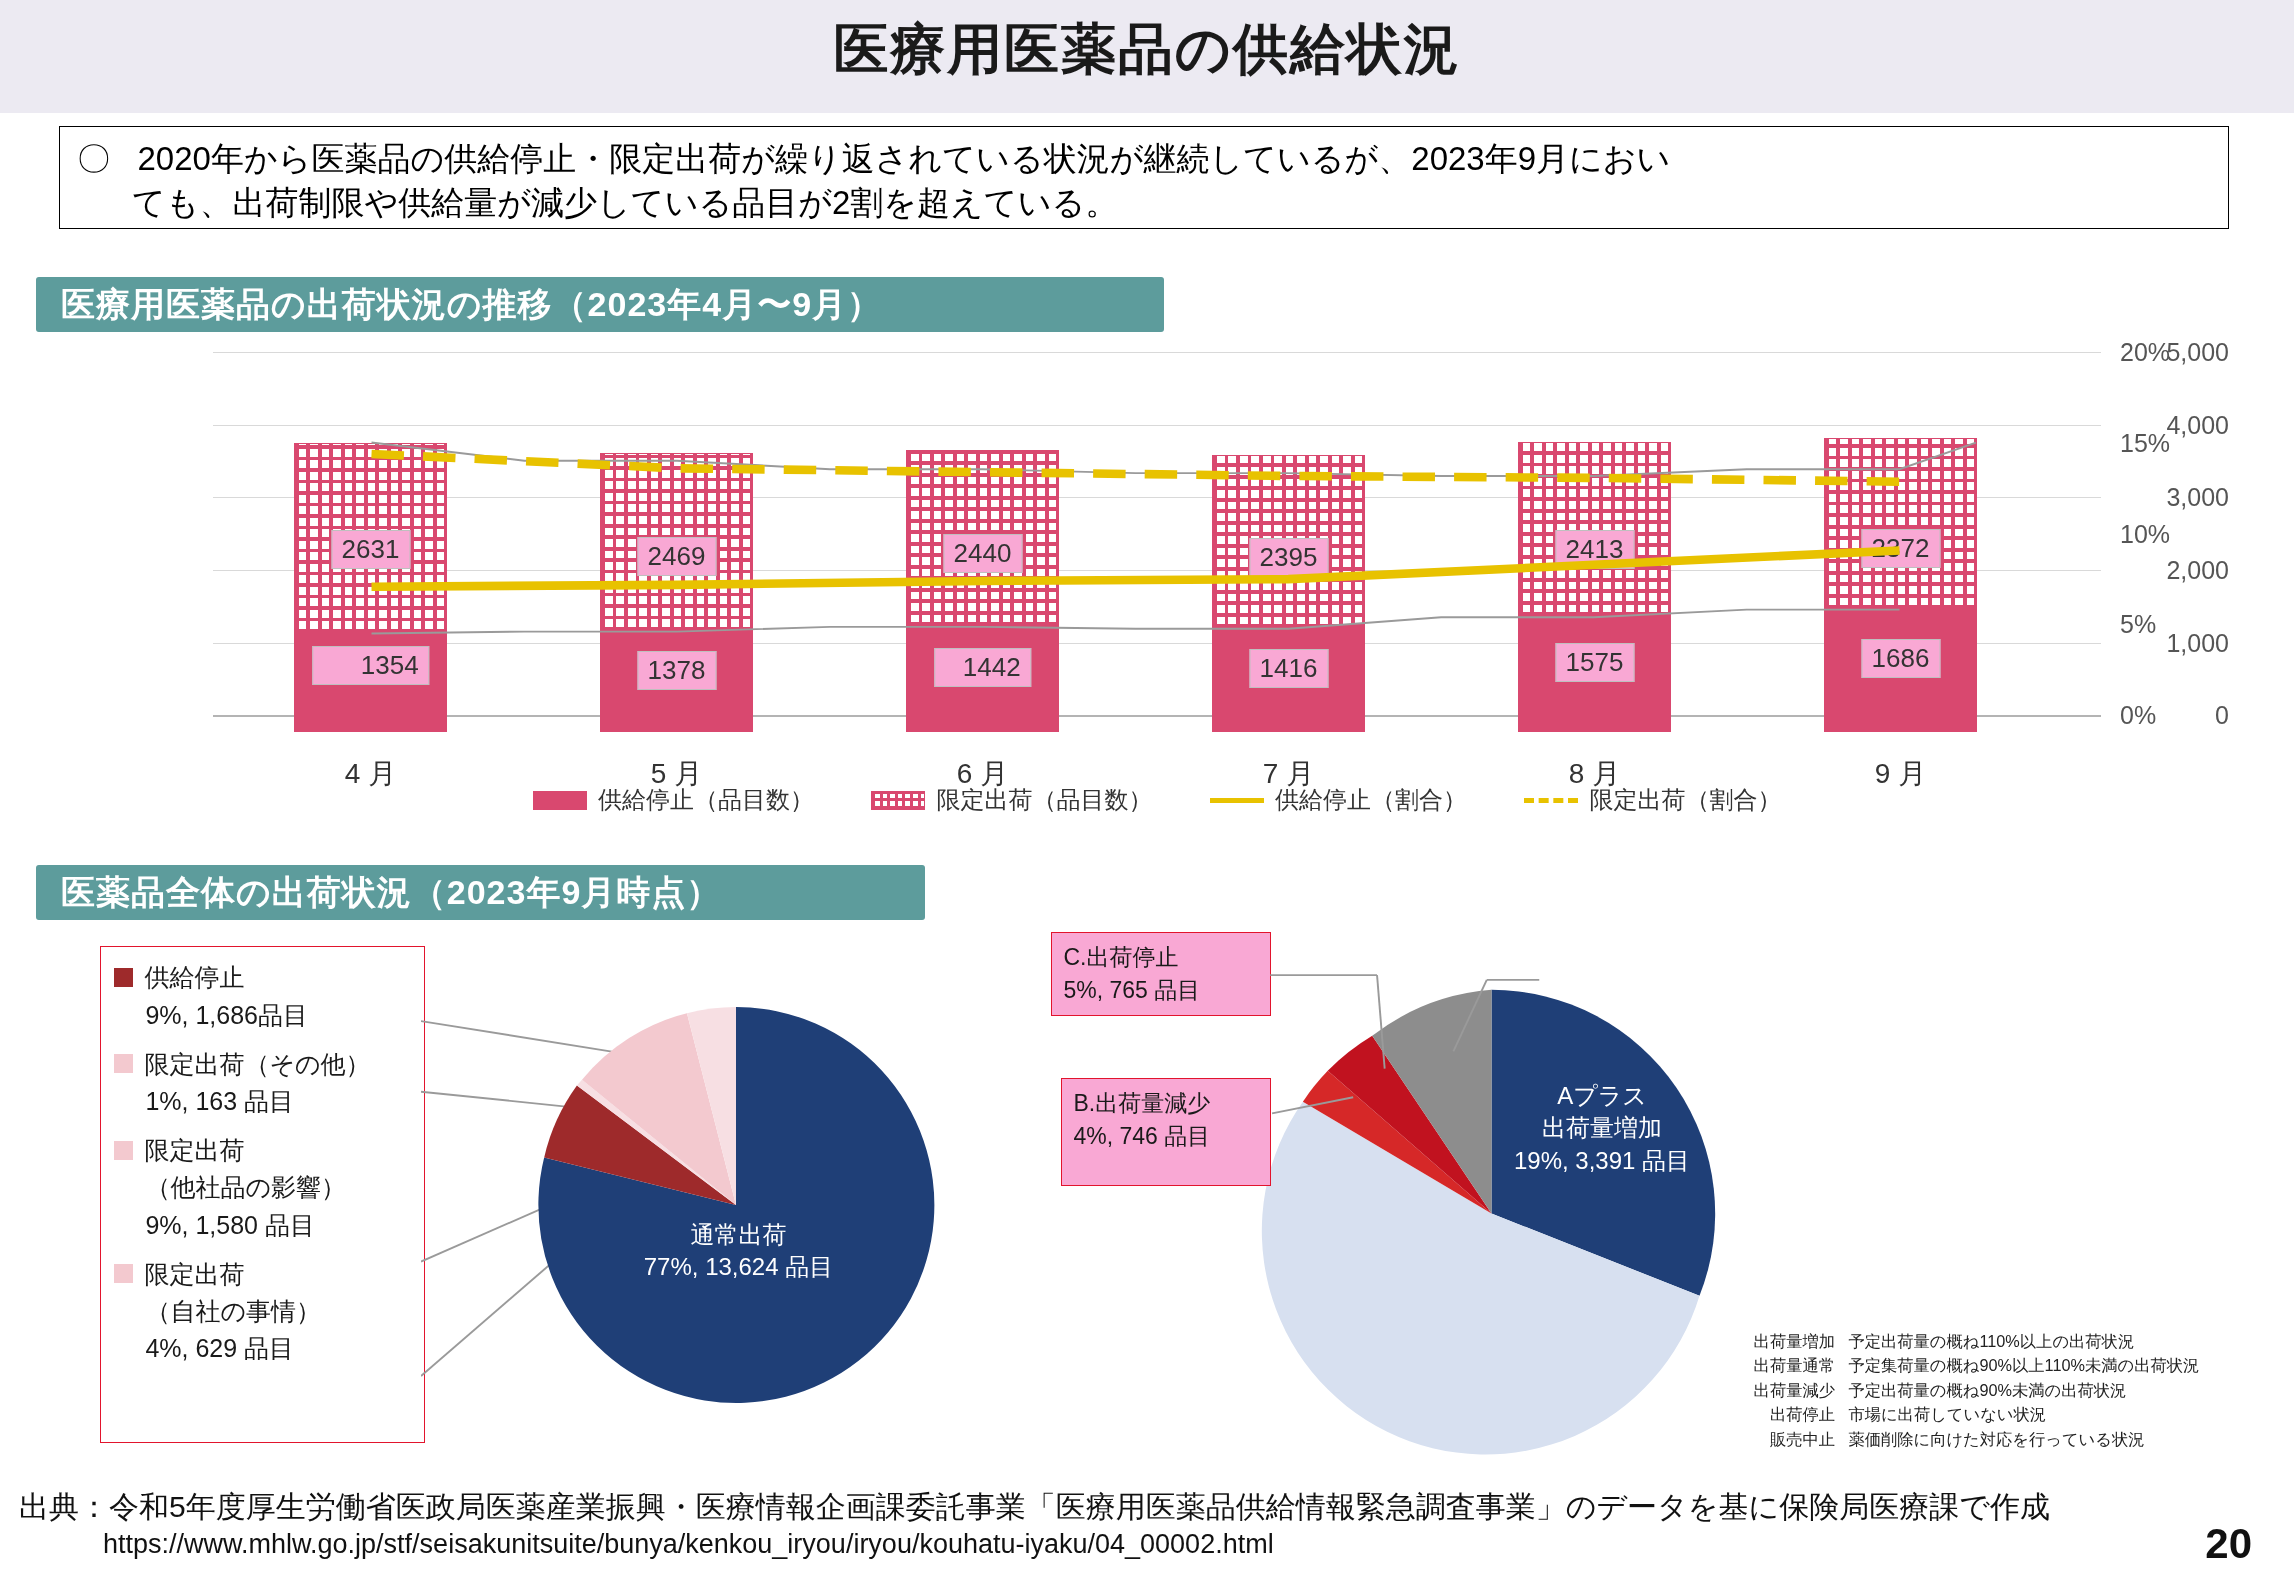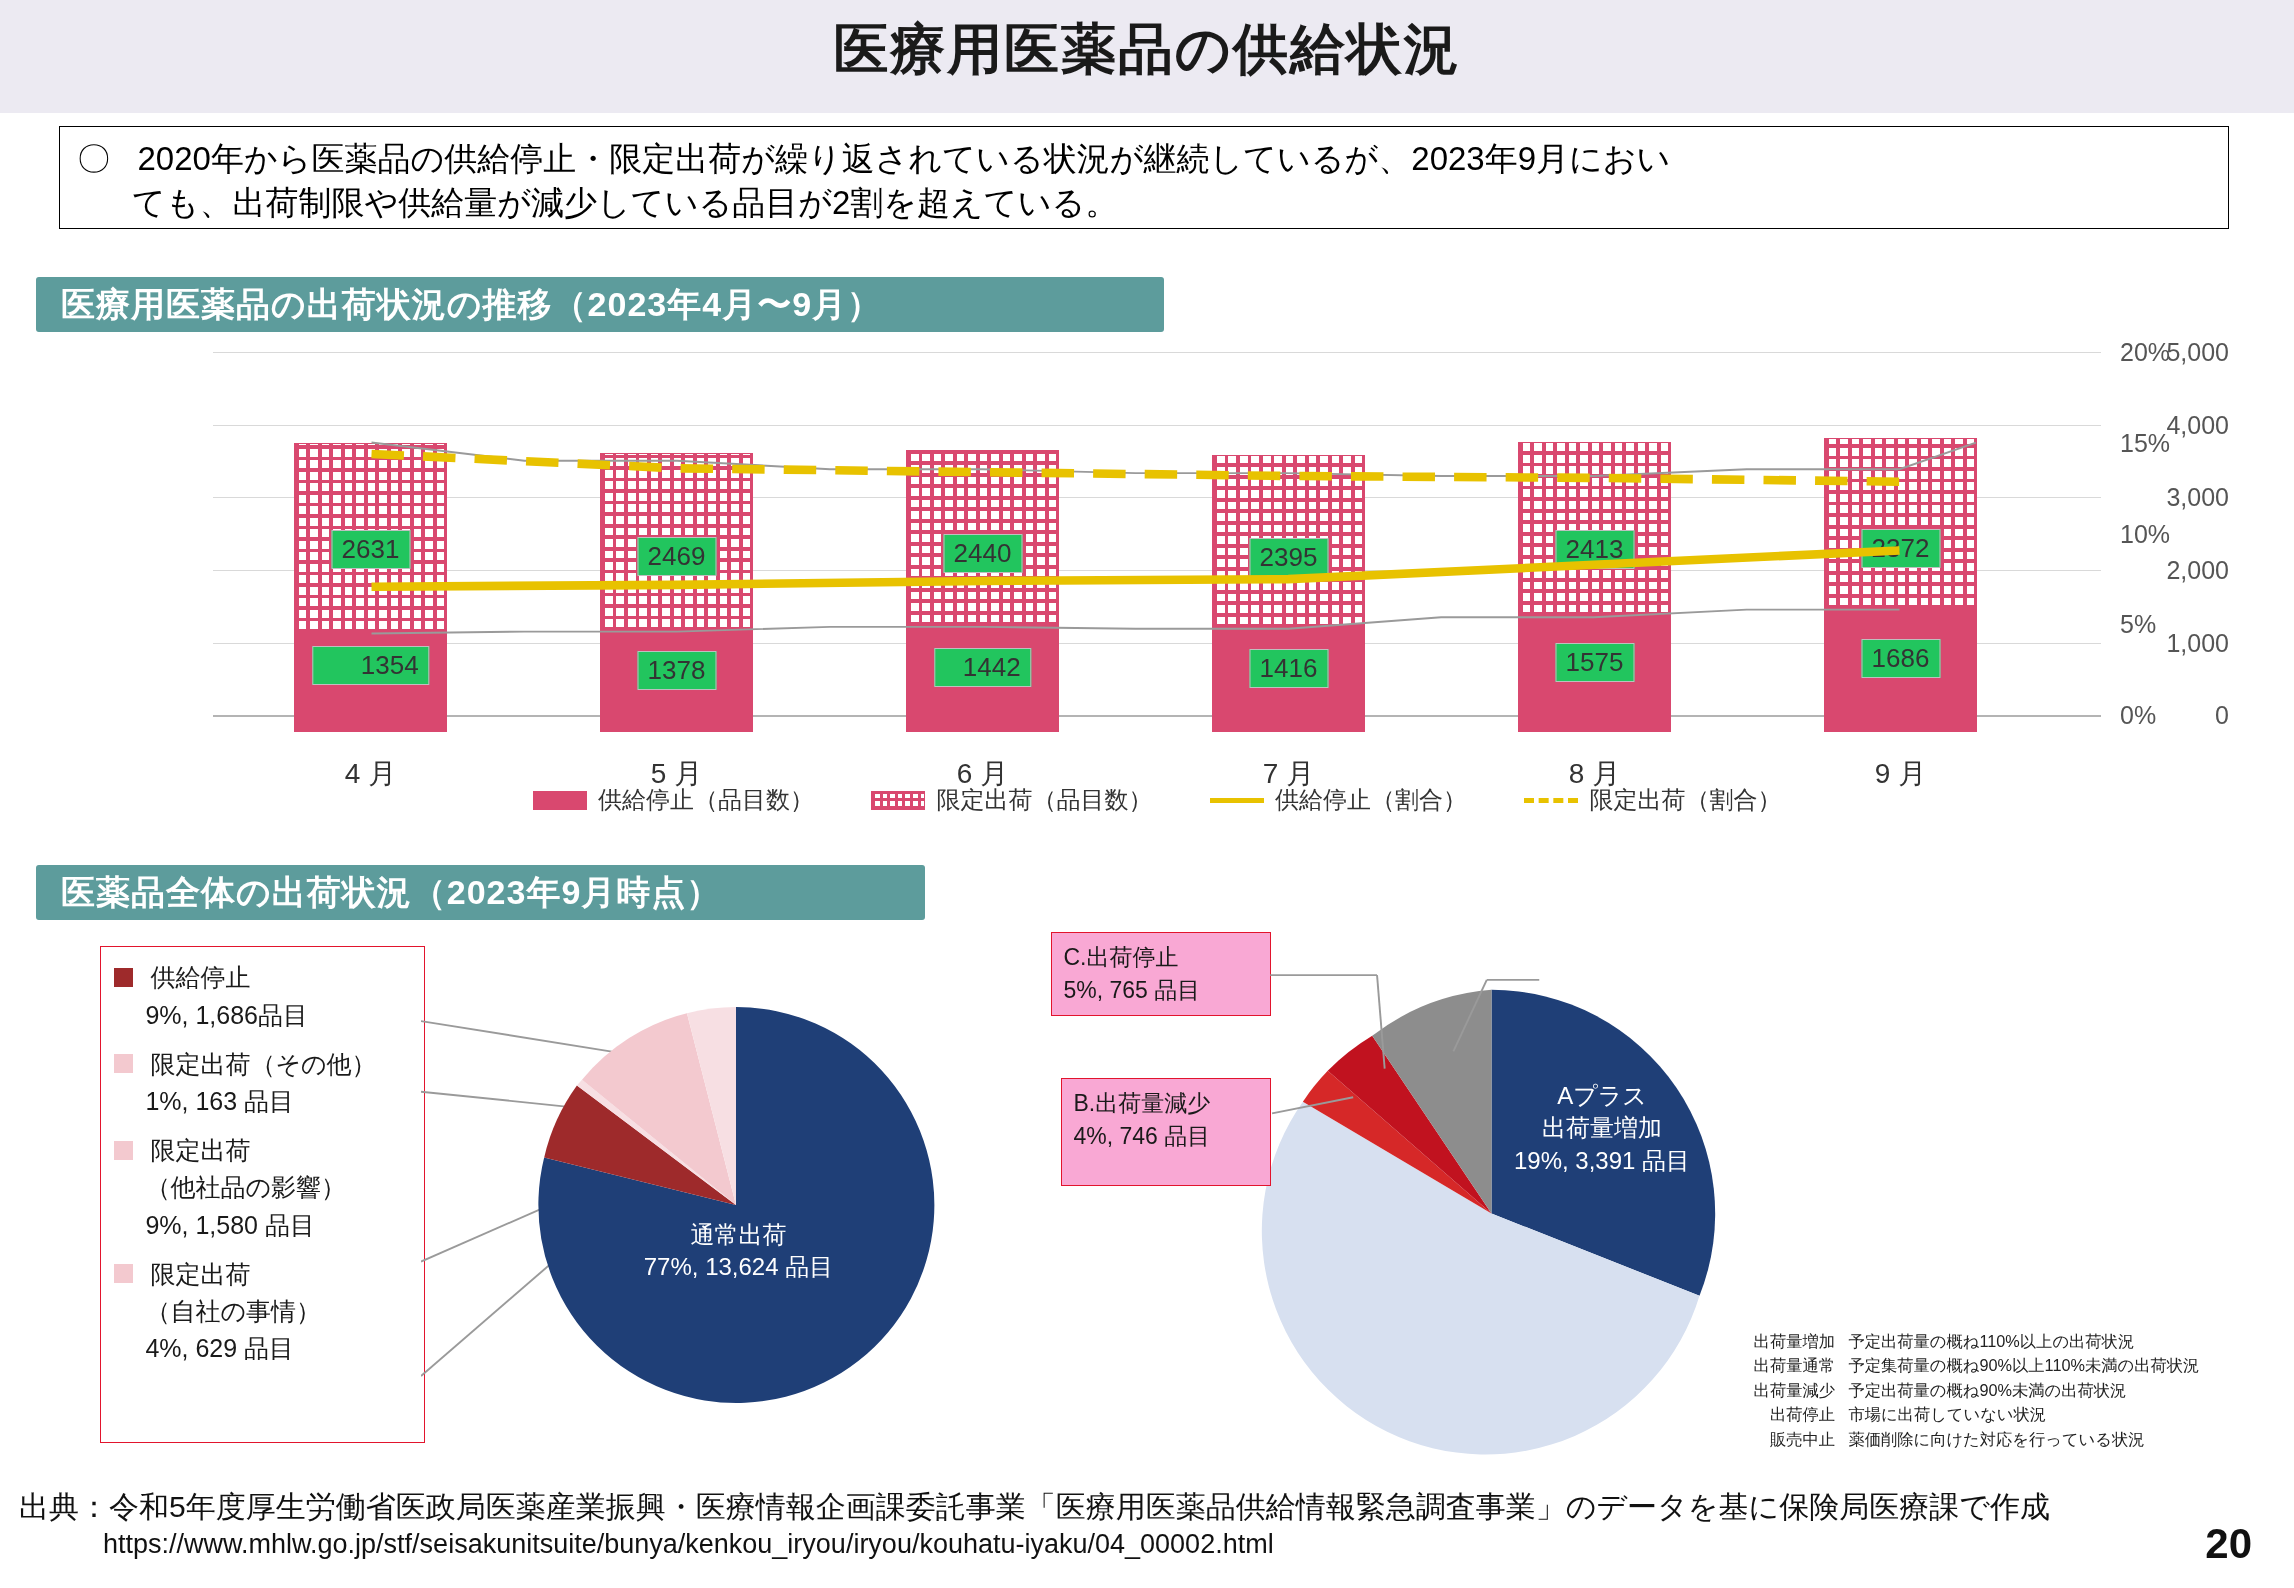--- a/index.html
+++ b/index.html
@@ -63,21 +63,21 @@
     position:absolute;left:0;width:153px;
     background:
       repeating-linear-gradient(0deg,#d9486f 0 3.8px,transparent 3.8px 11.5px),
       repeating-linear-gradient(90deg,#d9486f 0 3.8px,transparent 3.8px 11.5px);
     background-color:#fff;
     border:1px solid #d9486f;
     box-sizing:border-box;
   }
   .val-label{
     position:absolute;left:50%;transform:translateX(-50%);
-    background:#22c55e;border:1px solid #bfbfbf;
+    background:#f9a8d4;border:1px solid #bfbfbf;
     font-size:26px;padding:2.9px 9.6px;white-space:nowrap;color:#333;
   }
   .xlab{
     position:absolute;top:386px;width:153px;text-align:center;font-size:28px;color:#333;
   }
 
   .legend1{
     position:absolute;left:177px;top:432px;width:1888px;
     display:flex;justify-content:center;gap:57px;align-items:center;
   }
@@ -94,21 +94,21 @@
   .sw-dash{width:54px;height:0;border-top:5.7px dashed #e8c200;display:inline-block;}
 
   
   .pie-left{position:absolute;left:516px;top:985px;}
   .pie-right{position:absolute;left:1243px;top:965px;}
 
   .legendbox{
     position:absolute;left:100px;top:946px;width:325px;height:497px;
     border:1.9px solid #e2142d;box-sizing:border-box;padding:13.4px 11.5px 0 13.4px;
   }
-  .lgrow{display:flex;gap:17px;align-items:flex-start;margin-bottom:1.9px;}
+  .lgrow{display:flex;gap:11px;align-items:flex-start;margin-bottom:1.9px;}
   .lgsq{width:19px;height:19px;margin-top:7.6px;flex:none;}
   .lgtxt{font-size:25px;color:#1a1a1a;line-height:1.42;}
   .lgsub{font-size:25px;color:#1a1a1a;margin:0 0 13.4px 31px;line-height:1.42;}
 
   .callout{
     position:absolute;border:1.9px solid #e2142d;background:#f9a8d4;box-sizing:border-box;
     padding:7.6px 11.5px;font-size:23px;line-height:1.45;color:#1a1a1a;
   }
   .notebox{
     position:absolute;left:1711px;top:1329px;width:535px;font-size:16.3px;line-height:1.5;color:#222;

